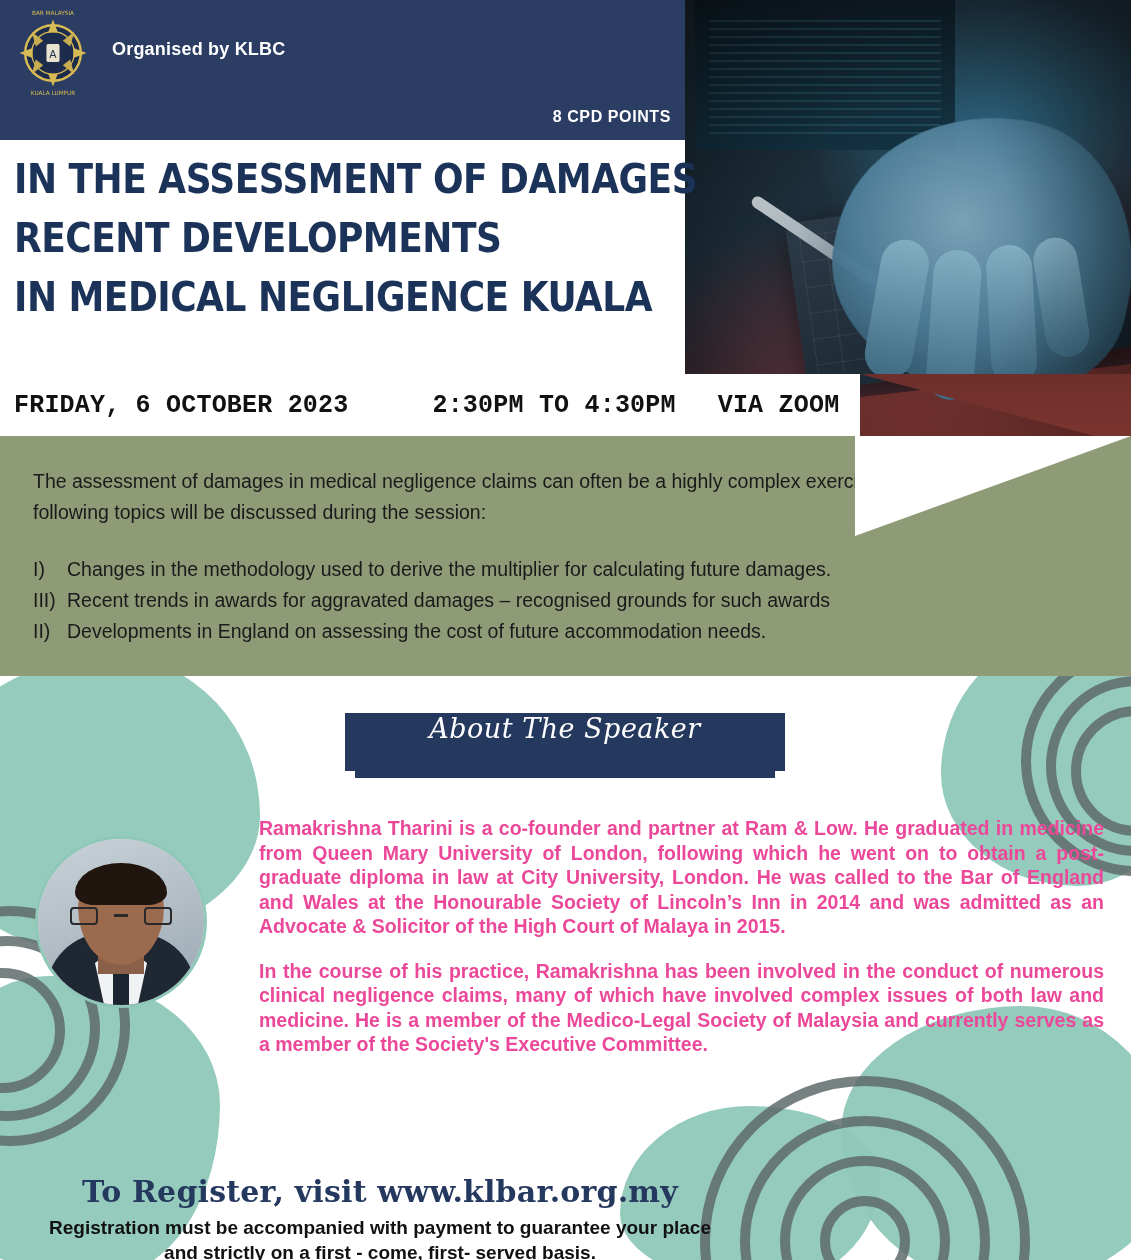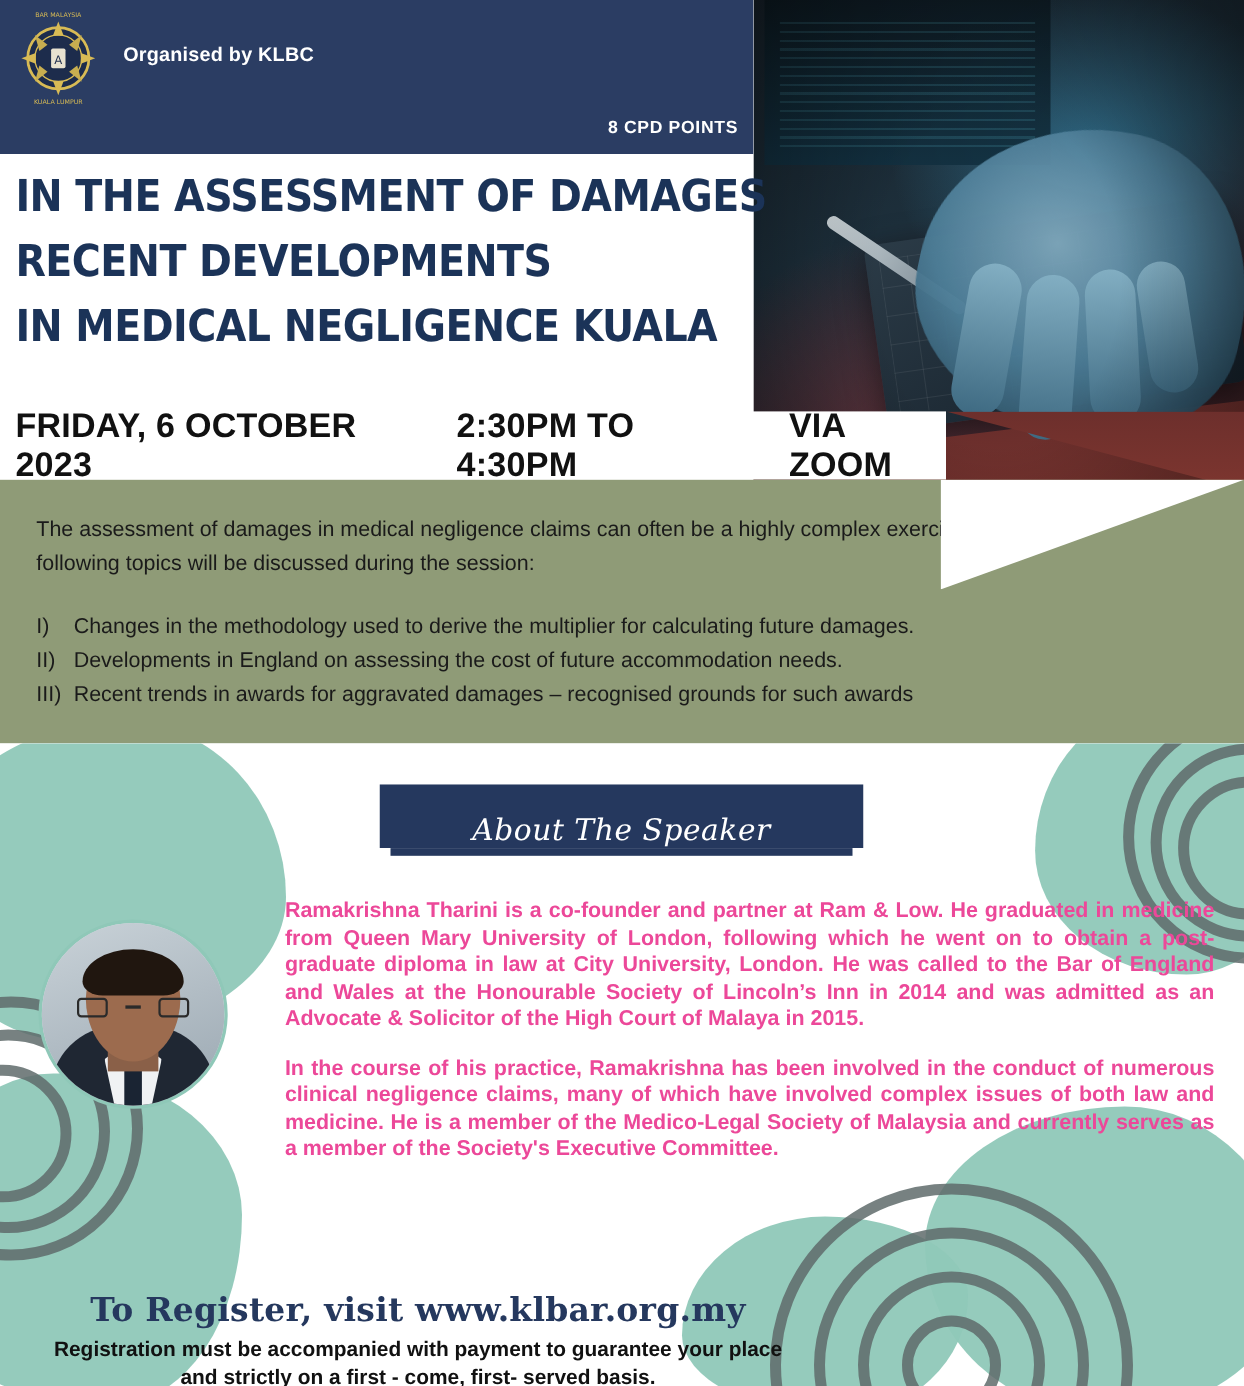--- a/index.html
+++ b/index.html
@@ -147,26 +147,27 @@
   .date-strip {
     position: absolute;
     left: 0; top: 374px;
     width: 860px; height: 62px;
     background: #ffffff;
     display: flex;
     align-items: center;
   }
   .date-strip span {
     color: #111111;
-    font-size: 31px;
+    font-size: 25px;
     font-weight: bold;
     letter-spacing: 0.2px;
+    font-family: Liberation Mono, monospace;
   }
   .ds1 { margin-left: 14px; }
-  .ds2 { margin-left: 40px; }
+  .ds2 { margin-left: 84px; }
   .ds3 { margin-left: 42px; }
 
   
   .olive {
     position: absolute;
     left: 0; top: 436px;
     width: 1131px; height: 240px;
     background: #8f9b77;
     clip-path: polygon(0 0, 860px 0, 1131px 0, 1131px 100%, 0 100%);
   }
@@ -261,21 +262,21 @@
   .ring-br3 { left: 780px; top: 480px; width: 170px; height: 170px; }
   .ring-br4 { left: 820px; top: 520px; width: 90px; height: 90px; }
 
   
   .ribbon {
     position: absolute;
     left: 345px; top: 37px;
     width: 440px; height: 58px;
     background: #25385e;
     clip-path: polygon(0 0, 100% 0, 100% 100%, 0 100%);
-    display: flex; align-items: flex-end; justify-content: center;
+    display: flex; align-items: flex-start; justify-content: center;
   }
   .ribbon-text {
     color: #ffffff;
     font-family: "DejaVu Serif", serif;
     font-style: italic;
     font-size: 27px;
     letter-spacing: 0.5px;
   }
   .ribbon-tail-l, .ribbon-tail-r {
     position: absolute;
@@ -455,26 +456,26 @@
 
   <div class="olive">
     <div class="olive-inner">
       <div>The assessment of damages in medical negligence claims can often be a highly complex exercise. The following topics will be discussed during the session:</div>
       <div class="olive-list">
         <div class="row">
           <span class="num">I)</span>
           <span>Changes in the methodology used to derive the multiplier for calculating future damages.</span>
         </div>
         <div class="row">
+          <span class="num">III)</span>
+          <span>Recent trends in awards for aggravated damages – recognised grounds for such awards</span>
+        </div>
+        <div class="row">
           <span class="num">II)</span>
           <span>Developments in England on assessing the cost of future accommodation needs.</span>
-        </div>
-        <div class="row">
-          <span class="num">III)</span>
-          <span>Recent trends in awards for aggravated damages – recognised grounds for such awards</span>
         </div>
       </div>
     </div>
   </div>
   <div class="olive-wedge"></div>
 
   <div class="lower">
     <div class="blob blob-tl"></div>
     <div class="blob blob-bl"></div>
     <div class="blob blob-tr"></div>

